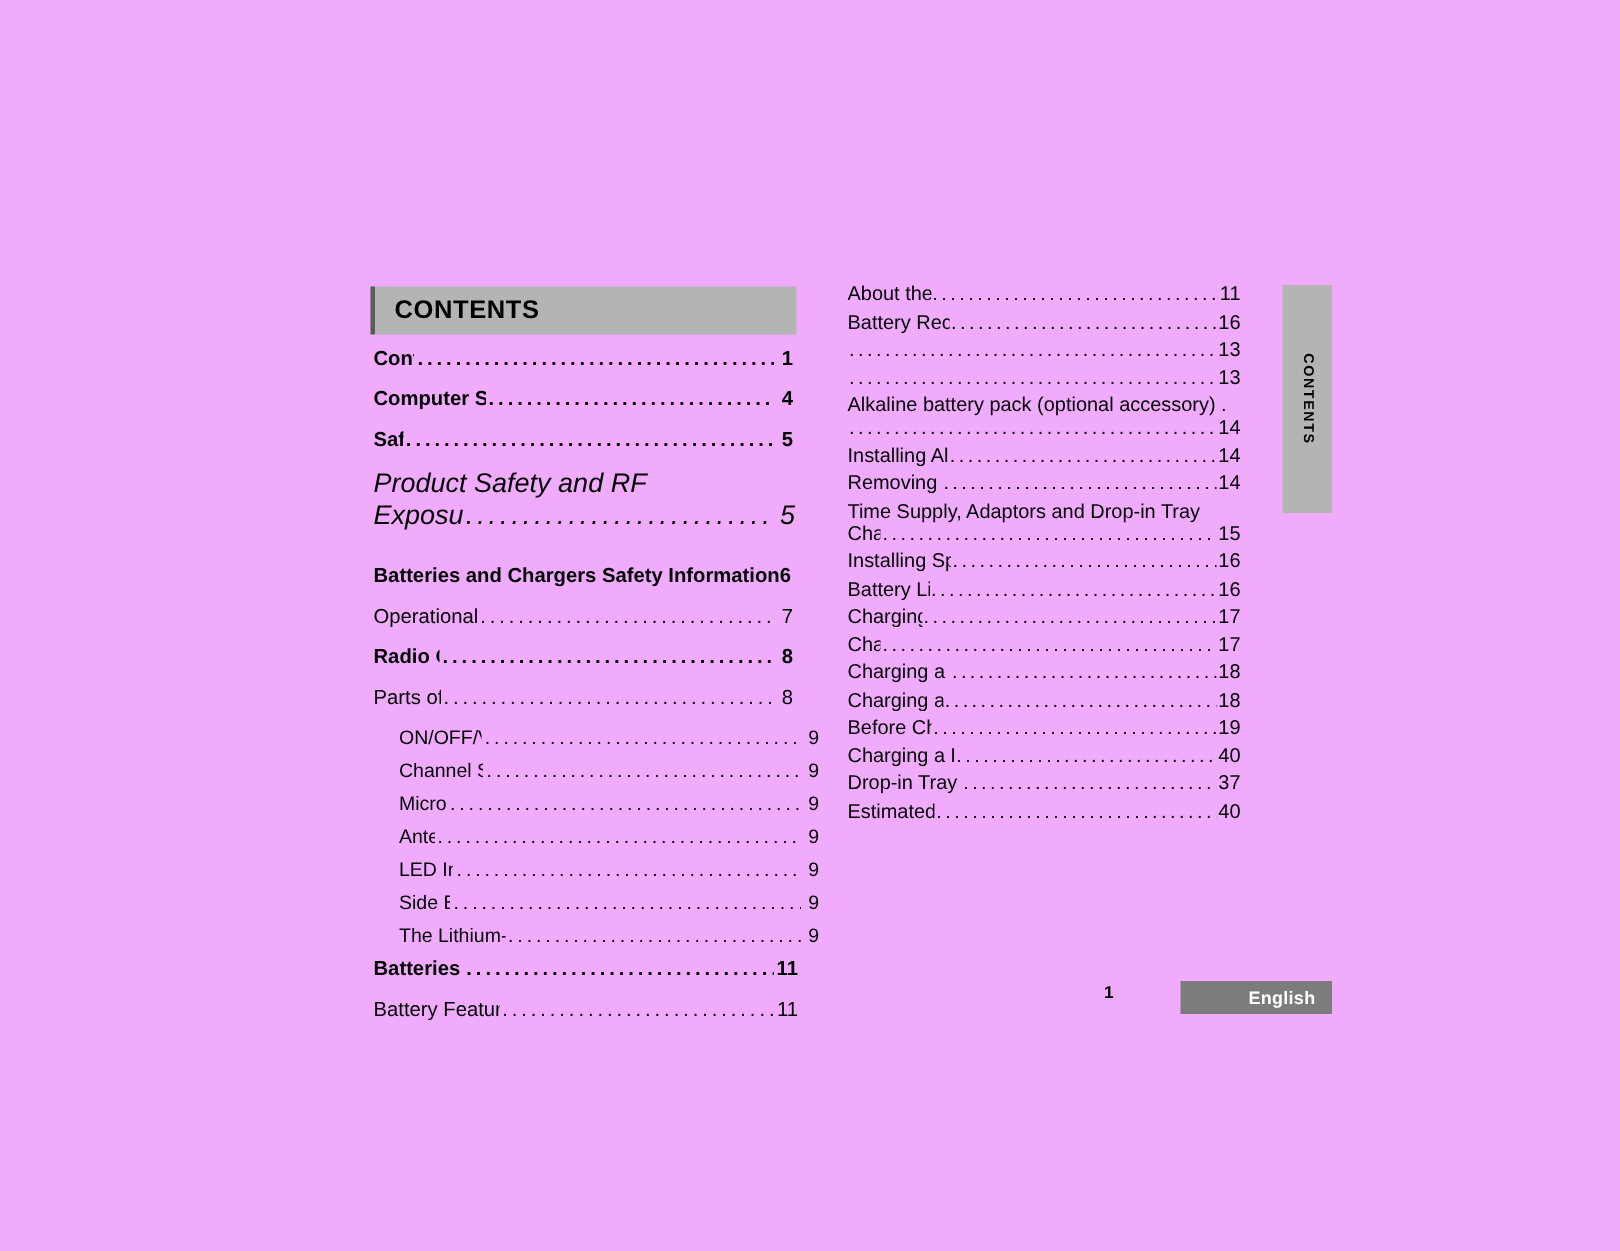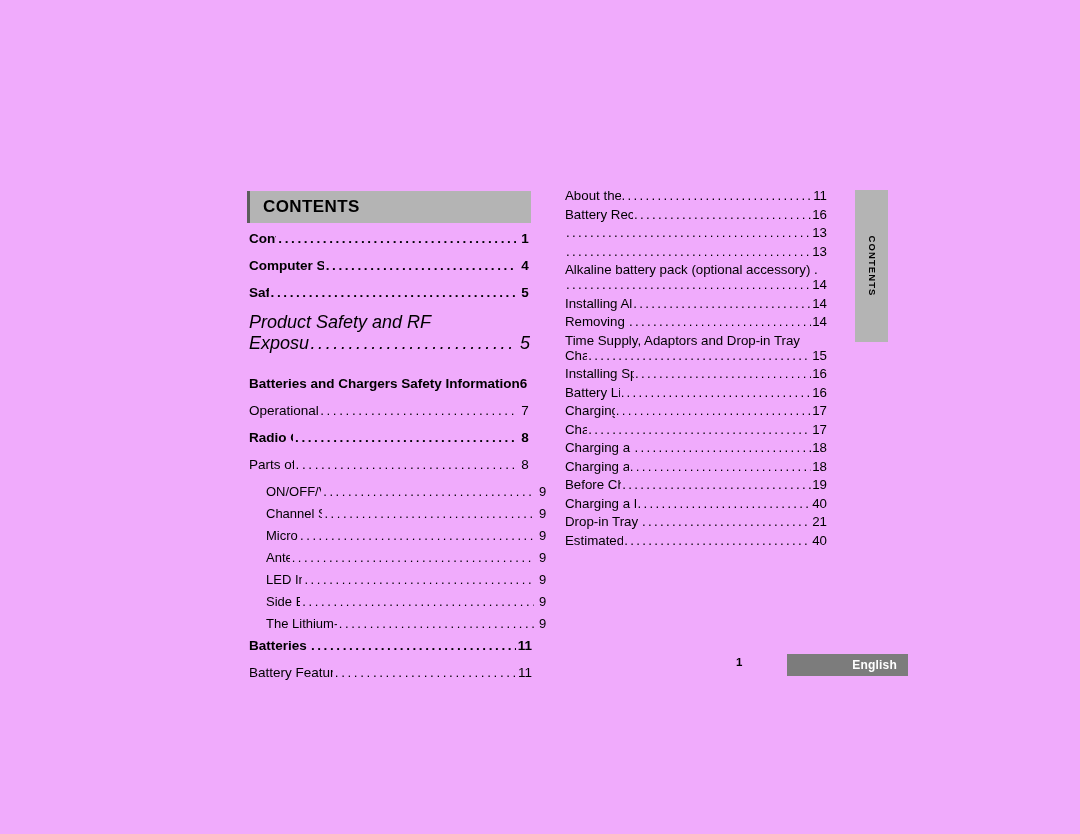--- a/index.html
+++ b/index.html
@@ -179,21 +179,21 @@
     left: 736px;
     top: 656px;
     font-size: 11.5px;
     font-weight: bold;
     color: #000;
   }
   #lang-box {
     position: absolute;
     left: 787px;
     top: 654px;
-    width: 121px;
+    width: 101px;
     height: 22px;
     background: #7c7c7c;
   }
   #lang-box .lang-text {
     position: absolute;
     right: 11px;
     top: 4px;
     font-size: 12px;
     font-weight: bold;
     color: #ffffff;
@@ -392,21 +392,21 @@
         </div>
       </div>
       <div class="toc-row r-row">
         <span class="toc-title">Charging a High Capacity Battery</span>
         <span class="toc-dots">................................................................................</span>
         <span class="toc-page">40</span>
       </div>
       <div class="toc-row r-row">
         <span class="toc-title">Drop-in Tray Charger LED Indicators</span>
         <span class="toc-dots">................................................................................</span>
-        <span class="toc-page">21</span>
+        <span class="toc-page">37</span>
       </div>
       <div class="toc-row r-row">
         <span class="toc-title">Estimated Charging Time</span>
         <span class="toc-dots">................................................................................</span>
         <span class="toc-page">40</span>
       </div>
     </div>
 
   <div id="footer-pageno">1</div>
 

